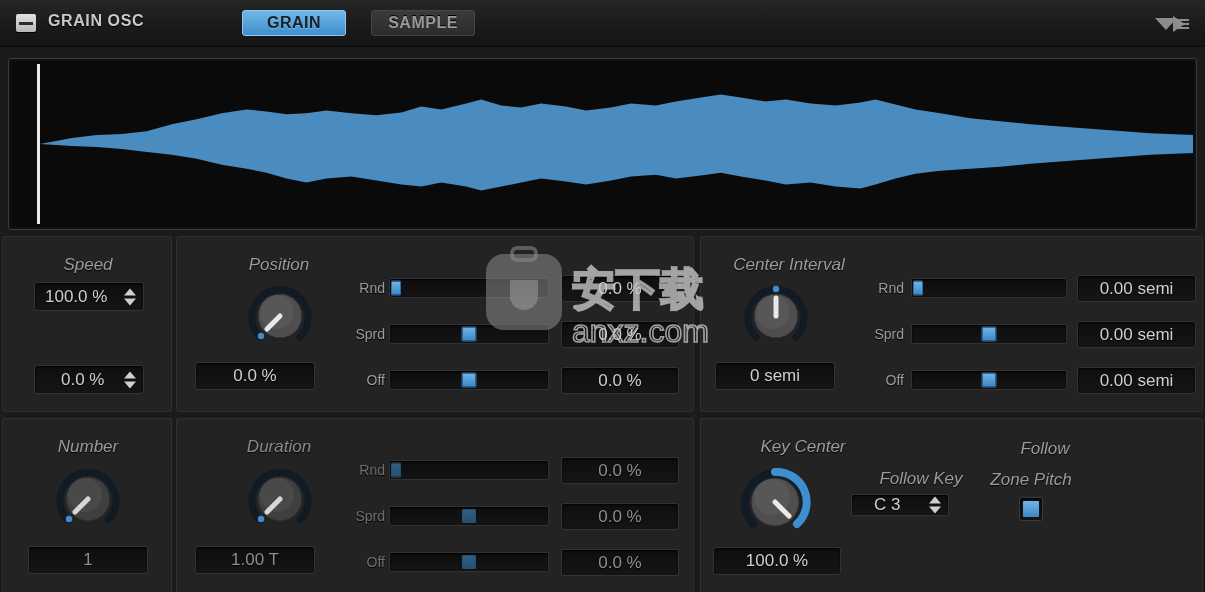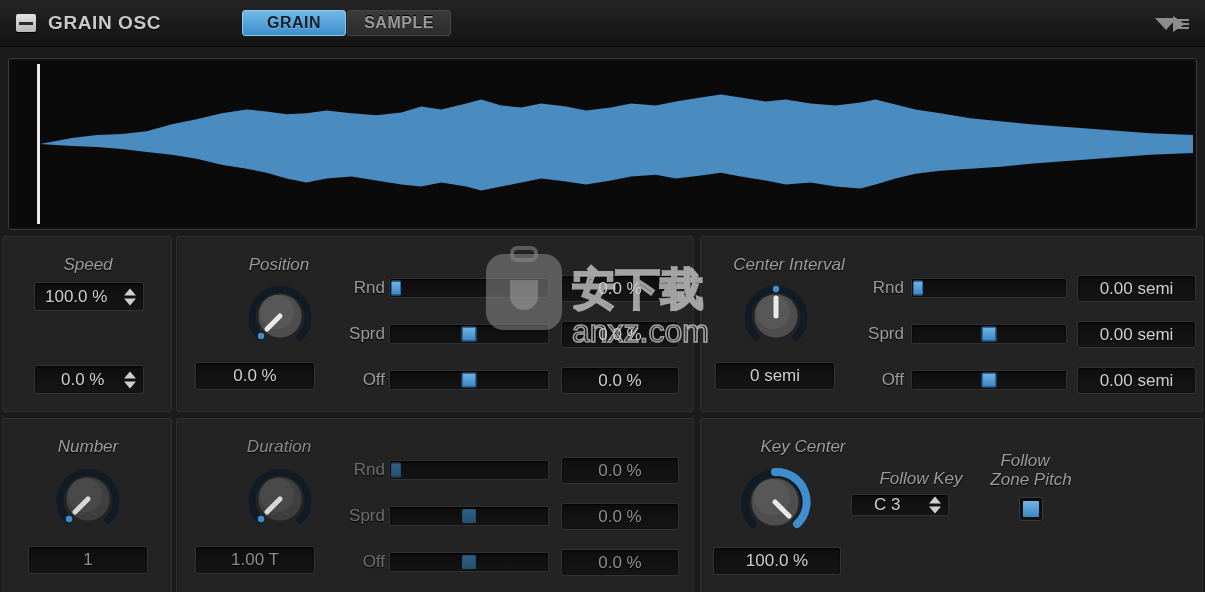--- a/index.html
+++ b/index.html
@@ -22,39 +22,40 @@
     background: linear-gradient(#e2e2e2, #b7b7b7);
     border-radius: 2px;
     box-shadow: 0 1px 0 #000;
   }
   .hdr-collapse::after {
     content: ""; position: absolute; left: 3px; top: 8px; width: 14px; height: 3px;
     background: #2b2b2b;
   }
   .hdr-title {
     position: absolute; left: 48px; top: 12px;
-    font-size: 19px; font-weight: bold; letter-spacing: 0.6px;
+    font-size: 16px; font-weight: bold; letter-spacing: 0.6px;
     color: #c9c9c9; text-shadow: 0 1px 1px #000;
   }
   .seg-group { position: absolute; left: 242px; top: 10px; display: flex; gap: 1px; }
   .seg {
     height: 26px; min-width: 104px; padding: 0 10px;
     display: flex; align-items: center; justify-content: center;
     font-size: 16px; font-weight: bold; letter-spacing: 0.5px;
     border-radius: 3px;
   }
   .seg.active {
     background: linear-gradient(#72b8e8, #3e8fcc);
     color: #15202a; border: 1px solid #8fc9ef;
     text-shadow: 0 1px 0 rgba(255,255,255,.25);
   }
   .seg.inactive {
     background: linear-gradient(#3a3a3a, #2c2c2c);
     color: #9a9a9a; border: 1px solid #454545;
     text-shadow: 0 -1px 0 #000;
+    margin-left: 24px;
   }
   .hdr-arrow { position: absolute; right: 14px; top: 12px; width: 44px; height: 24px; }
 
   
   .wave-outer {
     position: absolute; left: 8px; top: 58px; width: 1189px; height: 172px;
     background: #0d0d0d;
     border: 1px solid #3a3a3a;
     border-radius: 3px;
     box-shadow: inset 0 0 0 1px #101010;
@@ -112,21 +113,21 @@
   .tri-dn { border-top: 7px solid #cfcfcf; }
 
   
   .knob { position: absolute; }
   .knob svg { display: block; }
 
   
   .slrow { position: absolute; }
   .sllabel {
     position: absolute; right: 0; top: 50%; transform: translateY(-50%);
-    font-size: 17px; color: #9b9b9b; text-shadow: 0 1px 1px #000;
+    font-size: 14px; color: #9b9b9b; text-shadow: 0 1px 1px #000;
   }
   .sllabel.dim { color: #6e6e6e; }
   .track {
     position: absolute;
     background: linear-gradient(#0d0d0d, #141414);
     border: 1px solid #313131;
     border-radius: 2px;
     box-shadow: inset 0 1px 2px #000;
   }
   .handle {
@@ -393,21 +394,21 @@
 
     <div class="cap" style="left:140px; top:50px; width:160px;">Follow Key</div>
     <div class="field has-step" style="left:150px; top:75px; width:98px; height:22px;">
       <span style="margin-left:12px">C 3</span>
       <span class="stepper">
         <span class="tri-up"></span>
         <span class="tri-dn"></span>
       </span>
     </div>
 
-    <div class="cap" style="left:244px; top:20px; width:160px;margin-top:12px;">Follow</div>
+    <div class="cap" style="left:264px; top:20px; width:160px;">Follow</div>
     <div class="cap" style="left:250px; top:51px; width:160px;">Zone Pitch</div>
     <div class="chkbox" style="left:318px; top:78px;"></div>
   </div>
 
   <div class="wm">
     <svg width="236" height="112" viewBox="0 0 236 112">
       <rect x="2" y="8" width="76" height="76" rx="18" fill="#8d8d8d" opacity="0.55"></rect>
       <rect x="28" y="2" width="24" height="12" rx="5" fill="none" stroke="#8d8d8d" stroke-width="4" opacity="0.55"></rect>
       <path d="M 26 34 h 28 v 16 a 14 14 0 0 1 -14 14 a 14 14 0 0 1 -14 -14 z" fill="#a2a2a2" opacity="0.5"></path>
       <text x="88" y="58" font-family="'DejaVu Sans', sans-serif" font-size="44" font-weight="bold" fill="none" stroke="#cfcfcf" stroke-width="2" opacity="0.75">安下载</text>

